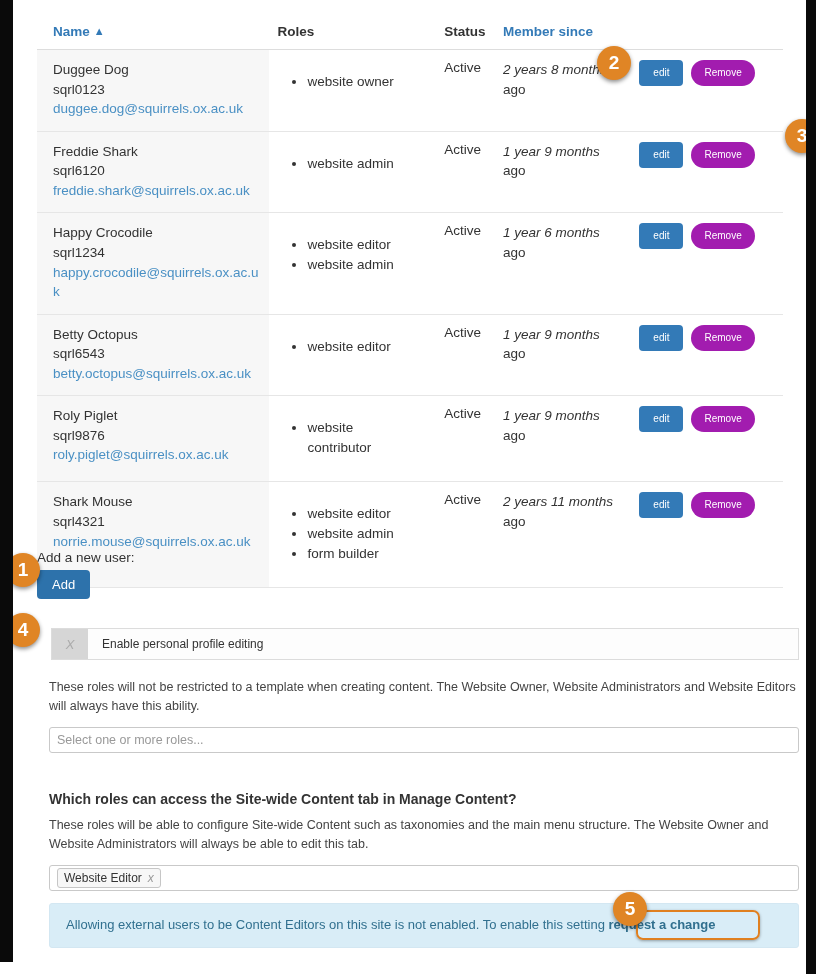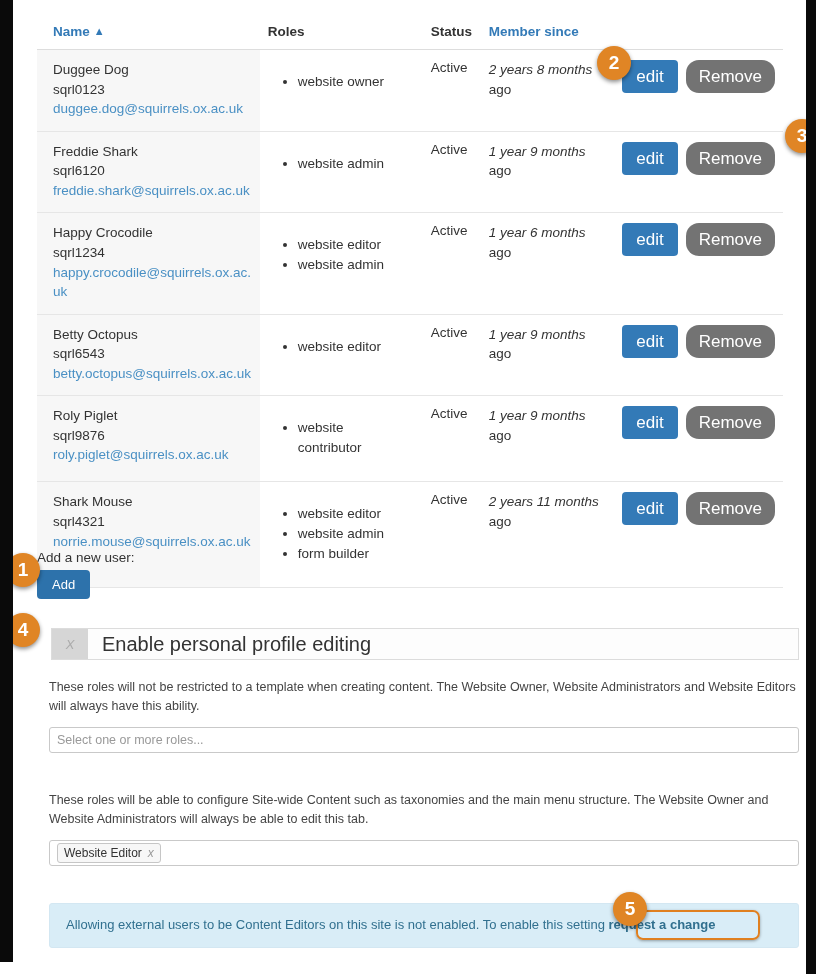--- a/index.html
+++ b/index.html
@@ -97,31 +97,31 @@
     padding-top: 9px;
     white-space: nowrap;
     text-align: left;
   }
   .btn {
     display: inline-block;
     border: none;
     border-radius: 4px;
     color: #ffffff;
     font-family: "Liberation Sans", sans-serif;
-    font-size: 17px;
+    font-size: 10px;
     line-height: 1;
     cursor: pointer;
   }
   .btn-edit {
     background: #337ab7;
     padding: 8px 14px;
     margin-right: 8px;
   }
   .btn-remove {
-    background: #737373;
+    background: #a21caf;
     padding: 8px 13px;
     border-radius: 13px;
   }
 
   
   .add-label {
     position: absolute;
     left: 24px; top: 550px;
     font-size: 13.5px;
     color: #333333;
@@ -150,21 +150,21 @@
     display: flex;
     align-items: center;
     justify-content: center;
     color: #ababab;
     font-size: 13px;
     font-style: italic;
   }
   .toggle-text {
     display: flex; align-items: center;
     padding-left: 14px;
-    font-size: 20px;
+    font-size: 12px;
     color: #333333;
   }
 
   
   .section { position: absolute; left: 36px; width: 750px; }
   .sect-1 { top: 678px; }
   .sect-2 { top: 791px; }
   .sect-title {
     font-size: 14px;
     font-weight: bold;
@@ -389,20 +389,21 @@
     </div>
 
     <div class="section sect-1">
       <p class="sect-desc">These roles will not be restricted to a template when creating content. The Website Owner, Website Administrators and Website Editors will always have this ability.</p>
       <div class="select-box">
         <span class="select-placeholder">Select one or more roles...</span>
       </div>
     </div>
 
     <div class="section sect-2">
+      <h3 class="sect-title">Which roles can access the Site-wide Content tab in Manage Content?</h3>
       <p class="sect-desc">These roles will be able to configure Site-wide Content such as taxonomies and the main menu structure. The Website Owner and Website Administrators will always be able to edit this tab.</p>
       <div class="select-box">
         <span class="tag">
           <span>Website Editor</span>
           <span class="tag-x">x</span>
         </span>
       </div>
     </div>
 
     <div class="alert-info">

